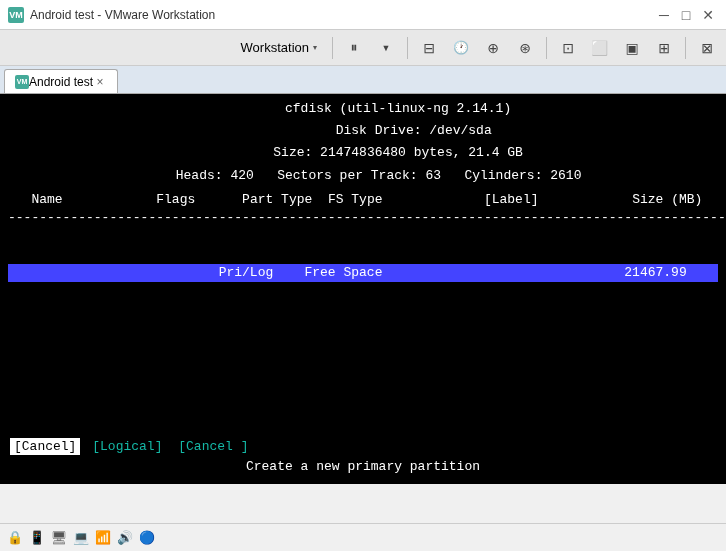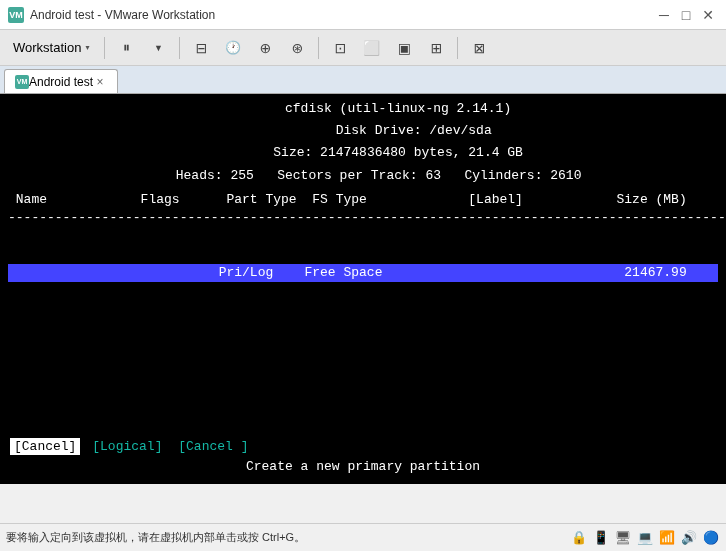--- a/index.html
+++ b/index.html
@@ -59,20 +59,21 @@
 
     
     .toolbar {
       background: #e8e8e8;
       height: 36px;
       display: flex;
       align-items: center;
       padding: 0 4px;
       border-bottom: 1px solid #ccc;
       gap: 2px;
+      justify-content: flex-end;
     }
     .workstation-btn {
       display: flex;
       align-items: center;
       gap: 4px;
       padding: 0 8px;
       height: 28px;
       background: transparent;
       border: 1px solid transparent;
       cursor: pointer;
@@ -304,38 +305,37 @@
     </div>
     <span>Android test</span>
     <button class="tab-close">×</button>
   </div>
 </div>
 
 <div class="terminal-area">
   <div class="terminal-line terminal-header">         cfdisk (util-linux-ng 2.14.1)</div>
   <div class="terminal-line terminal-header">             Disk Drive: /dev/sda</div>
   <div class="terminal-line terminal-header">         Size: 21474836480 bytes, 21.4 GB</div>
-  <div class="terminal-line terminal-header">    Heads: 255   Sectors per Track: 63   Cylinders: 2610</div>
-  <div class="terminal-line" style="margin-top:6px;"> Name            Flags      Part Type  FS Type             [Label]            Size (MB)</div>
+  <div class="terminal-line terminal-header">    Heads: 420   Sectors per Track: 63   Cylinders: 2610</div>
+  <div class="terminal-line" style="margin-top:6px;text-align:center;"> Name            Flags      Part Type  FS Type             [Label]            Size (MB)</div>
   <div class="terminal-line divider-line">-----------------------------------------------------------------------------------------------</div>
   <div class="terminal-line">
     <span class="highlighted-row">                           Pri/Log    Free Space                               21467.99</span>
   </div>
 
   <div class="bottom-options">
     <span class="option-selected">[Cancel]</span>
     <span class="option-normal">[Logical]</span>
     <span class="option-normal">[Cancel ]</span>
   </div>
 
   <div class="create-msg terminal-line">Create a new primary partition</div>
 </div>
 
 <div class="status-bar">
-  <span class="status-text">要将输入定向到该虚拟机，请在虚拟机内部单击或按 Ctrl+G。</span>
   <div class="status-icons">
     <span class="status-icon">🔒</span>
     <span class="status-icon">📱</span>
     <span class="status-icon">🖥</span>
     <span class="status-icon">💻</span>
     <span class="status-icon">📶</span>
     <span class="status-icon">🔊</span>
     <span class="status-icon">🔵</span>
   </div>
 </div>

